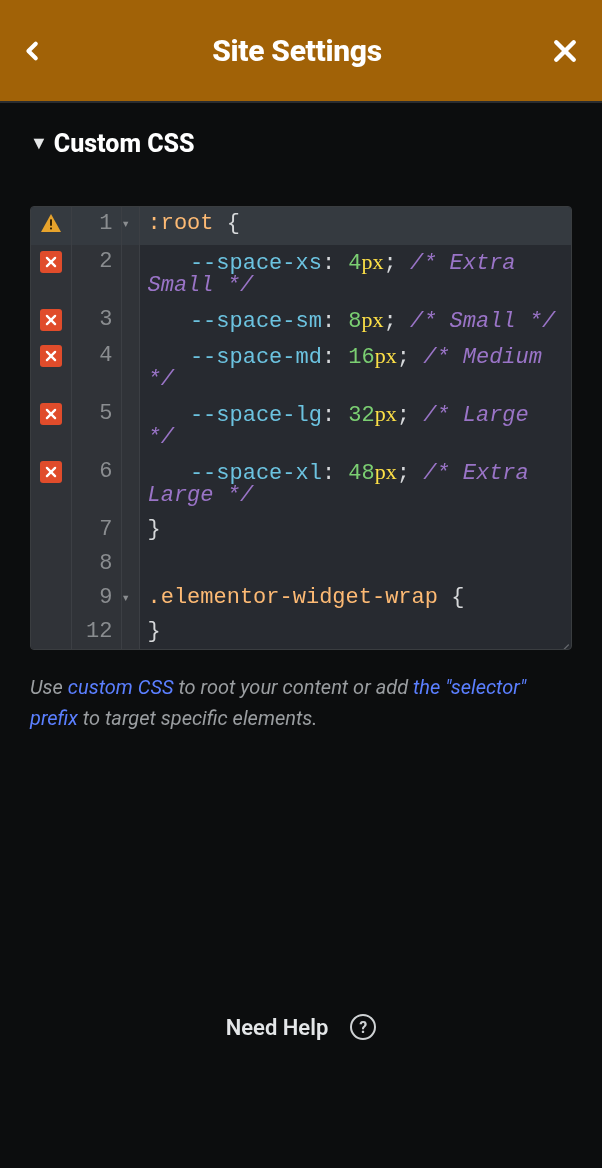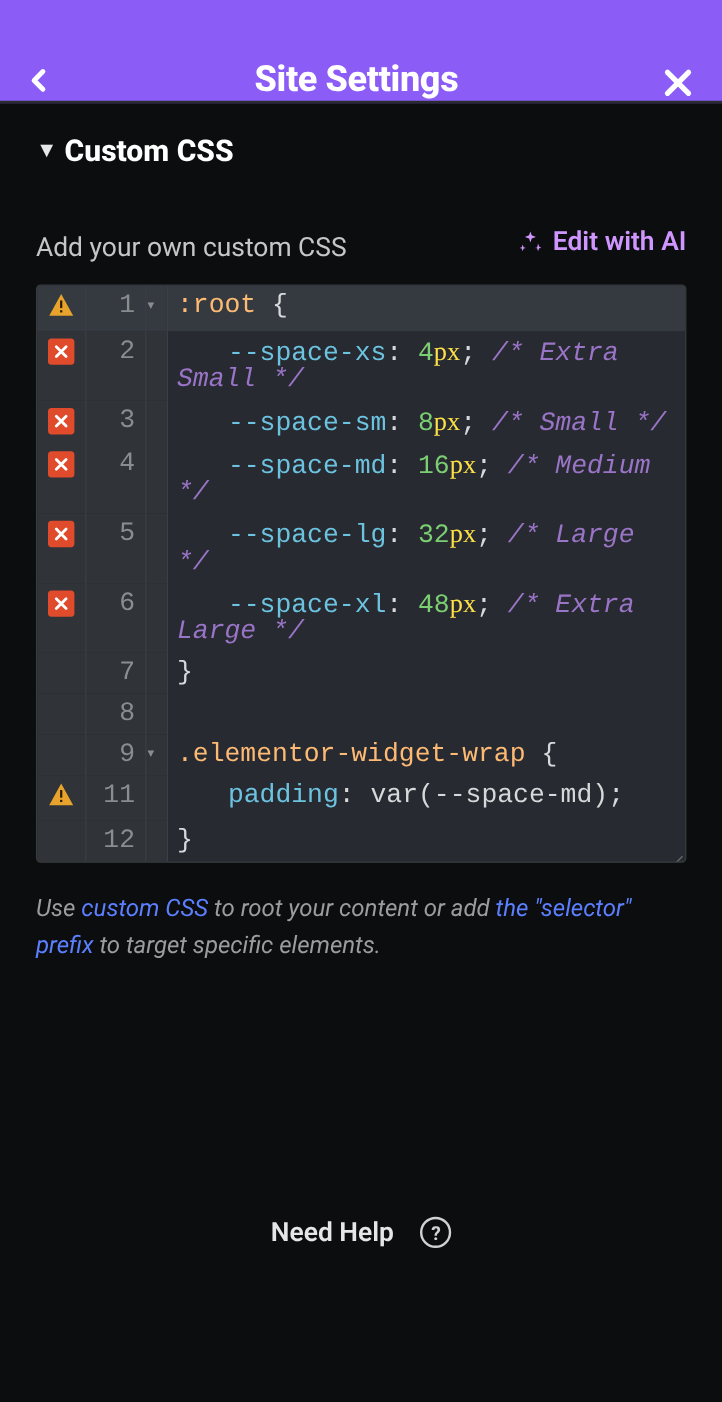--- a/index.html
+++ b/index.html
@@ -9,27 +9,27 @@
     height: 1168px;
     background: #0c0d0e;
     color: #e6e7e8;
     font-family: -apple-system, BlinkMacSystemFont, "Segoe UI", Roboto, Helvetica, Arial, sans-serif;
     -webkit-font-smoothing: antialiased;
     overflow: hidden;
   }
 
   
   .header {
-    height: 86px;
+    height: 103px;
     display: flex;
-    align-items: flex-end;
+    align-items: center;
     justify-content: space-between;
     padding: 0 22px;
     border-bottom: 2px solid #2a2c2f;
-    background: #8b5cf6;
+    background: #a16207;
   }
   .hdr-btn {
     color: #ffffff;
     display: inline-flex;
     align-items: center;
     cursor: pointer;
   }
   .hdr-title {
     color: #ffffff;
     font-size: 30px;
@@ -228,31 +228,20 @@
   </span>
 </div>
 
 <div class="content">
 
   <div class="section-header">
     <span class="tri">▼</span>
     <span class="section-title">Custom CSS</span>
   </div>
 
-  <div class="subrow">
-    <span class="sublabel">Add your own custom CSS</span>
-    <span class="edit-ai">
-      <span class="sparkle">
-        <svg width="22" height="22" viewBox="0 0 24 24" fill="#cf96ff">
-            <path d="M12 2l1.2 3.6L17 7l-3.8 1.4L12 12l-1.2-3.6L7 7l3.8-1.4L12 2zM5 14l.8 2.4L8 17l-2.2.6L5 20l-.8-2.4L2 17l2.2-.6L5 14zM19 13l.9 2.7L22 17l-2.1.3L19 20l-.9-2.7L16 17l2.1-.3L19 13z"></path>
-          </svg>
-      </span>
-      <span>Edit with AI</span>
-    </span>
-  </div>
 
   <div class="editor">
     <table class="code" id="code-table">
         <tbody>
           <tr>
             <td class="gut-marker"><span class="warn-icon">
                 <svg width="22" height="20" viewBox="0 0 24 22">
                   <path d="M12 1 L23 21 H1 Z" fill="#e7a32c"></path>
                   <rect x="11" y="7" width="2" height="7" fill="#2a1a00"></rect>
                   <rect x="11" y="16" width="2" height="2" fill="#2a1a00"></rect>
@@ -327,32 +316,20 @@
             <td class="gut-marker"></td>
             <td class="gut-num">8</td>
             <td class="gut-fold"></td>
             <td class="code-cell">&nbsp;</td>
           </tr>
           <tr>
             <td class="gut-marker"></td>
             <td class="gut-num">9</td>
             <td class="gut-fold">▾</td>
             <td class="code-cell"><span class="tok-sel">.elementor-widget-wrap</span> <span class="tok-brace">{</span></td>
-          </tr>
-          <tr>
-            <td class="gut-marker"><span class="warn-icon">
-                <svg width="22" height="20" viewBox="0 0 24 22">
-                  <path d="M12 1 L23 21 H1 Z" fill="#e7a32c"></path>
-                  <rect x="11" y="7" width="2" height="7" fill="#2a1a00"></rect>
-                  <rect x="11" y="16" width="2" height="2" fill="#2a1a00"></rect>
-                </svg>
-              </span></td>
-            <td class="gut-num">11</td>
-            <td class="gut-fold"></td>
-            <td class="code-cell">  <span class="tok-prop">padding</span><span class="tok-punc">:</span> <span class="tok-punc">var(</span><span class="tok-punc">--space-md</span><span class="tok-punc">);</span></td>
           </tr>
           <tr>
             <td class="gut-marker"></td>
             <td class="gut-num">12</td>
             <td class="gut-fold"></td>
             <td class="code-cell"><span class="tok-brace">}</span></td>
           </tr>
         </tbody>
       </table>
     <div class="resize-handle"></div>

